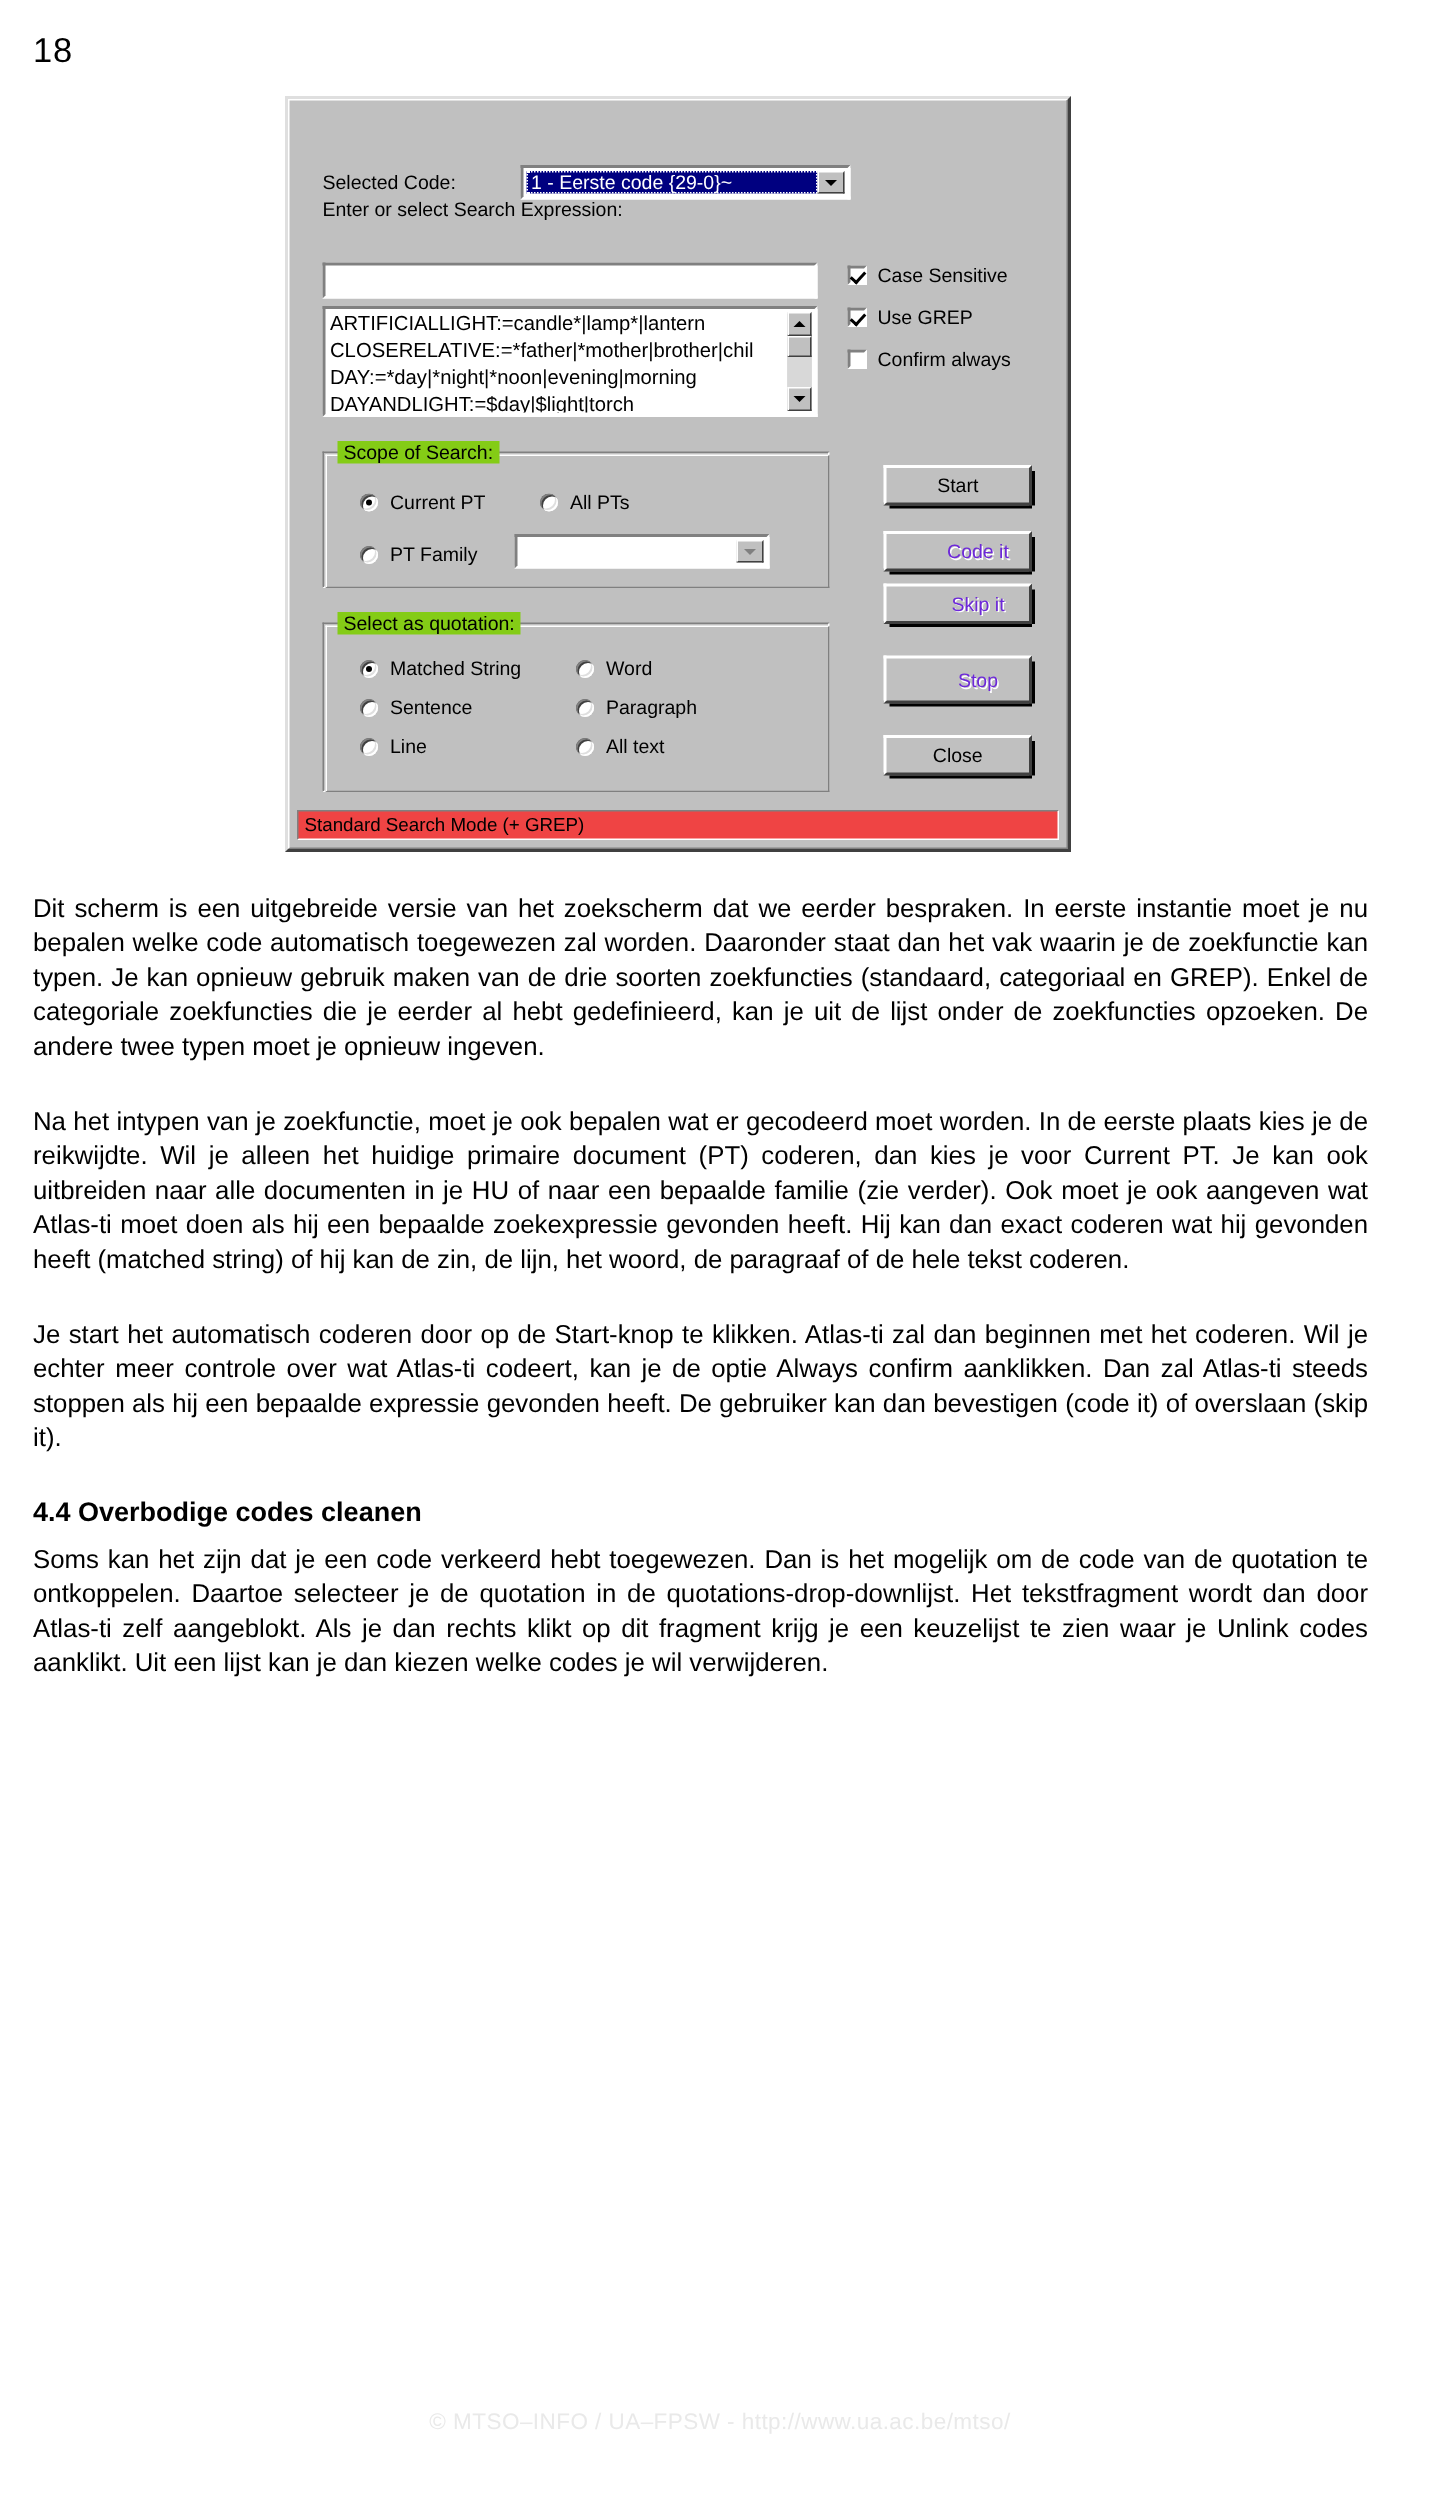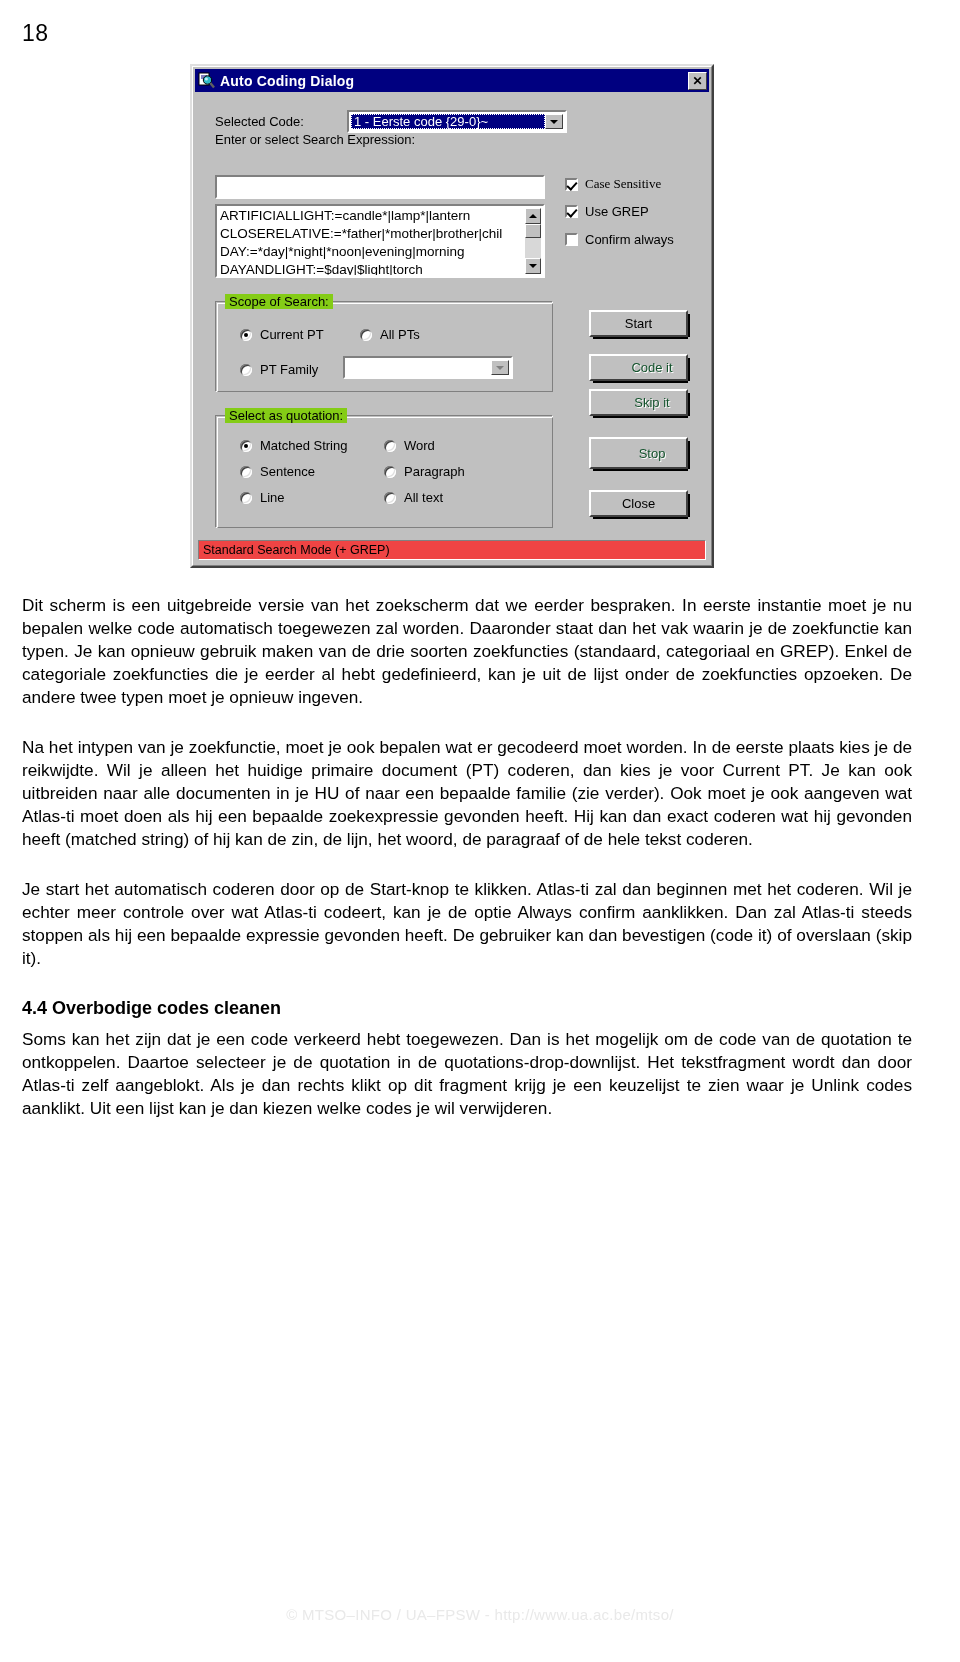--- a/index.html
+++ b/index.html
@@ -287,21 +287,21 @@
     position: absolute;
     left: 2px; right: -2px; bottom: -4px; height: 2px;
     background: #000000;
   }
   .btn .rshadow {
     position: absolute;
     right: -4px; top: 2px; bottom: -2px; width: 2px;
     background: #000000;
   }
   .btn.disabled {
-    color: #14532d;
+    color: #6d28d9;
     text-shadow: 1px 1px 0 #ffffff;
     padding-left: 27px;
   }
 
   
   .statusbar {
     position: absolute;
     left: 3px; right: 3px;
     bottom: 3px;
     height: 20px;
@@ -347,34 +347,20 @@
   }
 </style>
 </head>
 <body>
 
 <div class="page-number">18</div>
 
 <div class="dialog">
   <div class="dialog-inner-border"></div>
 
-  <div class="titlebar">
-    <span class="titlebar-icon">
-      <svg width="17" height="17" viewBox="0 0 17 17">
-        <rect x="1" y="1" width="10" height="12" fill="#ffffff" stroke="#000000" stroke-width="1"></rect>
-        <line x1="3" y1="4" x2="9" y2="4" stroke="#000080" stroke-width="1"></line>
-        <line x1="3" y1="6" x2="9" y2="6" stroke="#000080" stroke-width="1"></line>
-        <circle cx="9.5" cy="8" r="4.2" fill="#2fb8c8" stroke="#000000" stroke-width="1"></circle>
-        <circle cx="8.4" cy="6.9" r="1.5" fill="#bff1f7"></circle>
-        <line x1="12.3" y1="11" x2="16" y2="15.5" stroke="#606060" stroke-width="2.4"></line>
-      </svg>
-    </span>
-    <span class="title-text">Auto Coding Dialog</span>
-    <span class="title-close">✕</span>
-  </div>
 
   <div class="client">
 
     <span class="lbl" style="left:20px; top:20px;">Selected Code:</span>
     <div class="sunken" style="left:152px; top:16px; width:220px; height:23px;">
       <div class="combo-value">1 - Eerste code {29-0}~</div>
       <div class="combo-btn">
           <span class="arrow-down"></span>
         </div>
     </div>
@@ -398,21 +384,21 @@
           </div>
         <div class="scroll-track">
           <div class="scroll-thumb"></div>
         </div>
         <div class="scroll-btn" style="bottom:0;">
             <span class="arrow-down"></span>
           </div>
       </div>
     </div>
 
-    <div class="cbrow" style="left:370px; top:82px;font-family:Liberation Serif, serif;">
+    <div class="cbrow" style="left:370px; top:82px;">
       <span class="cbox on"></span>
       <span class="cblabel">Case Sensitive</span>
     </div>
     <div class="cbrow" style="left:370px; top:110px;">
       <span class="cbox on"></span>
       <span class="cblabel">Use GREP</span>
     </div>
     <div class="cbrow" style="left:370px; top:138px;">
       <span class="cbox"></span>
       <span class="cblabel">Confirm always</span>

